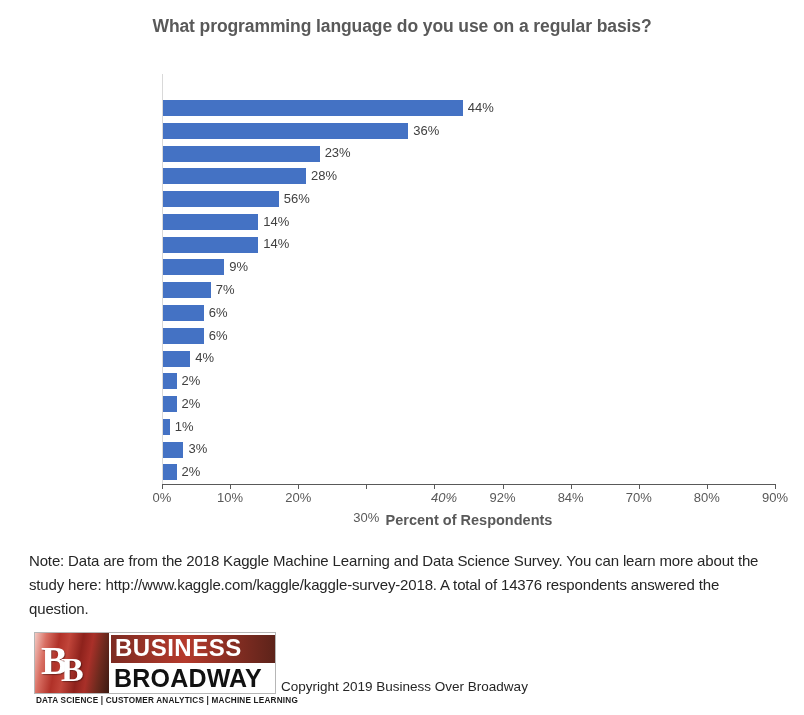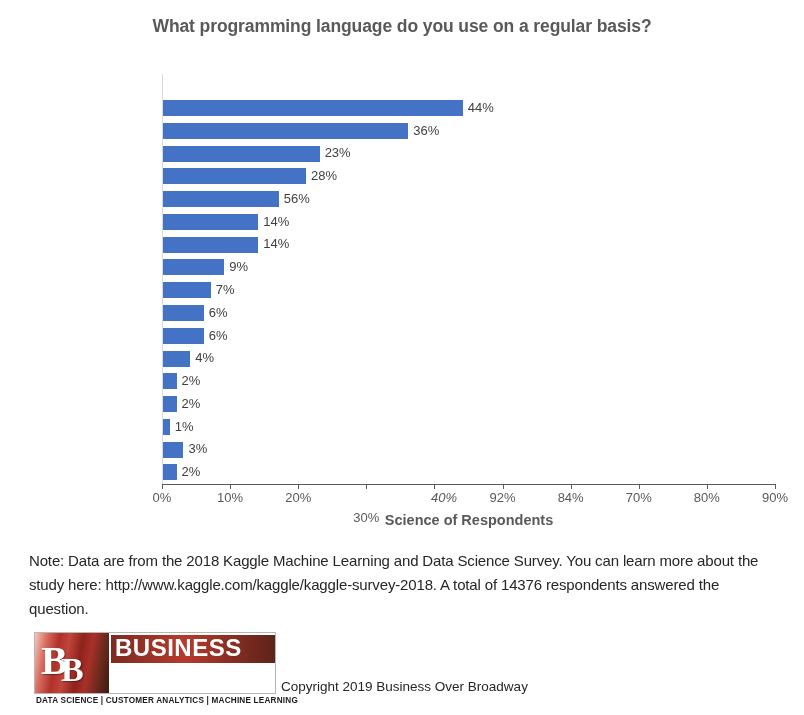--- a/index.html
+++ b/index.html
@@ -294,32 +294,35 @@
         <div class="val-label" style="left: 25.4333px;">3%</div>
       </div>
       <div class="bar-row" style="top: 387.222px;">
         <div class="bar" style="width: 13.6222px; background: rgb(68, 114, 196);"></div>
         <div class="val-label" style="left: 18.6222px;">2%</div>
       </div>
     </div>
 </div>
 
 <div id="x-axis-line"></div>
-<div id="x-axis-title">Science of Respondents</div>
+<div id="x-axis-title">Percent of Respondents</div>
 
 <div id="note-text">Note: Data are from the 2018 Kaggle Machine Learning and Data Science Survey. You can learn more about the study here: http://www.kaggle.com/kaggle/kaggle-survey-2018.  A total of 14376 respondents answered the question.</div>
 
 <div id="logo">
   <div id="logo-frame">
     <div id="logo-bb">
       <span class="bb-letter" id="bb-b1">B</span>
       <span class="bb-letter" id="bb-b2">B</span>
     </div>
     <div id="logo-business">
       <span>BUSINESS</span>
+    </div>
+    <div id="logo-broadway">
+      <span>BROADWAY</span>
     </div>
   </div>
   <div id="logo-tagline">DATA SCIENCE  |  CUSTOMER ANALYTICS  |  MACHINE LEARNING</div>
 </div>
 
 <div id="copyright">Copyright 2019  Business Over Broadway</div>
 
 <div class="x-tick" style="left: 162px;"></div>
 <div class="x-tick-label" style="left: 162px;">0%</div>
 <div class="x-tick" style="left: 230.111px;"></div>

